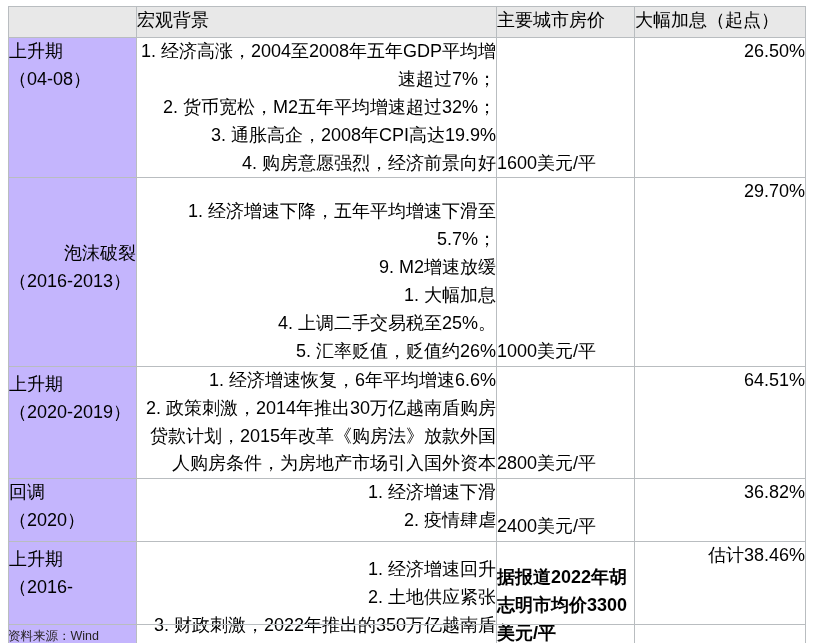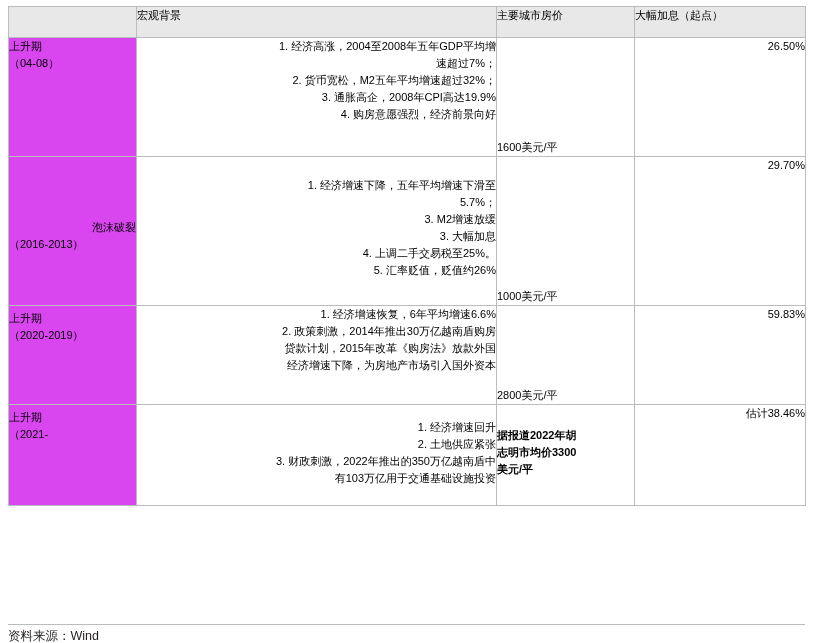--- a/index.html
+++ b/index.html
@@ -30,21 +30,21 @@
   table.matrix col.c0 { width: 128px; }
   table.matrix col.c1 { width: 360px; }
   table.matrix col.c2 { width: 138px; }
   table.matrix col.c3 { width: 171px; }
 
   table.matrix td, table.matrix th {
     border: 1px solid #b9bdc0;
     padding: 0;
     vertical-align: top;
     font-weight: normal;
-    font-size: 11px;
+    font-size: 18px;
     line-height: 1.55;
   }
   
   thead th {
     height: 30px;
     background: #ffffff;
     border-top: 1px solid #b9bdc0;
     border-bottom: 1px solid #b9bdc0;
     padding: 4px 8px 4px 8px;
     font-size: 13.5px;
@@ -55,21 +55,21 @@
     border-left: 1px solid #b9bdc0;
   }
   thead th.hdr-bg {
     background: #e8e8e8;
   }
   thead th.corner-bg {
     background: #e8e8e8;
   }
 
   td.phase {
-    background: #d946ef;
+    background: #c4b5fd;
     padding: 8px 8px 8px 10px;
     font-size: 13.5px;
     line-height: 1.6;
     white-space: nowrap;
   }
   td.phase .ln { display: block; }
 
   td.macro {
     padding: 8px 9px 8px 10px;
     text-align: right;
@@ -154,53 +154,67 @@
       </tr>
 
       <tr>
         <td class="phase" style="height:148px;">
           <span class="ln" style="margin-top:62px;text-align:right;">泡沫破裂</span>
           <span class="ln">（2016-2013）</span>
         </td>
         <td class="macro" style="padding-top:20px;margin-top:42px;">
           <span class="ln">1. 经济增速下降，五年平均增速下滑至</span>
           <span class="ln">5.7%；</span>
-          <span class="ln">3. M2增速放缓</span>
-          <span class="ln">3. 大幅加息</span>
+          <span class="ln">9. M2增速放缓</span>
+          <span class="ln">1. 大幅加息</span>
           <span class="ln">4. 上调二手交易税至25%。</span>
           <span class="ln">5. 汇率贬值，贬值约26%</span>
         </td>
         <td class="price bottom-align">
           <span class="ln">1000美元/平</span>
         </td>
         <td class="urban">29.70%</td>
       </tr>
 
       <tr>
         <td class="phase" style="height:98px;">
           <span class="ln" style="margin-top:4px;">上升期</span>
           <span class="ln">（2020-2019）</span>
         </td>
         <td class="macro">
           <span class="ln">1. 经济增速恢复，6年平均增速6.6%</span>
           <span class="ln">2. 政策刺激，2014年推出30万亿越南盾购房</span>
           <span class="ln">贷款计划，2015年改革《购房法》放款外国</span>
-          <span class="ln">经济增速下降，为房地产市场引入国外资本</span>
+          <span class="ln">人购房条件，为房地产市场引入国外资本</span>
         </td>
         <td class="price bottom-align">
           <span class="ln">2800美元/平</span>
         </td>
-        <td class="urban">59.83%</td>
-      </tr>
-
+        <td class="urban">64.51%</td>
+      </tr>
+
+      <tr>
+        <td class="phase" style="height:62px;">
+          <span class="ln">回调</span>
+          <span class="ln">（2020）</span>
+        </td>
+        <td class="macro">
+          <span class="ln">1. 经济增速下滑</span>
+          <span class="ln">2. 疫情肆虐</span>
+        </td>
+        <td class="price bottom-align">
+          <span class="ln">2400美元/平</span>
+        </td>
+        <td class="urban">36.82%</td>
+      </tr>
 
       <tr>
         <td class="phase" style="height:100px;">
           <span class="ln" style="margin-top:4px;">上升期</span>
-          <span class="ln">（2021-</span>
+          <span class="ln">（2016-</span>
         </td>
         <td class="macro" style="padding-top:14px;">
           <span class="ln">1. 经济增速回升</span>
           <span class="ln">2. 土地供应紧张</span>
           <span class="ln">3. 财政刺激，2022年推出的350万亿越南盾中</span>
           <span class="ln">有103万亿用于交通基础设施投资</span>
         </td>
         <td class="price" style="padding-top:22px;font-weight:bold;">
           <span class="ln">据报道2022年胡</span>
           <span class="ln">志明市均价3300</span>

